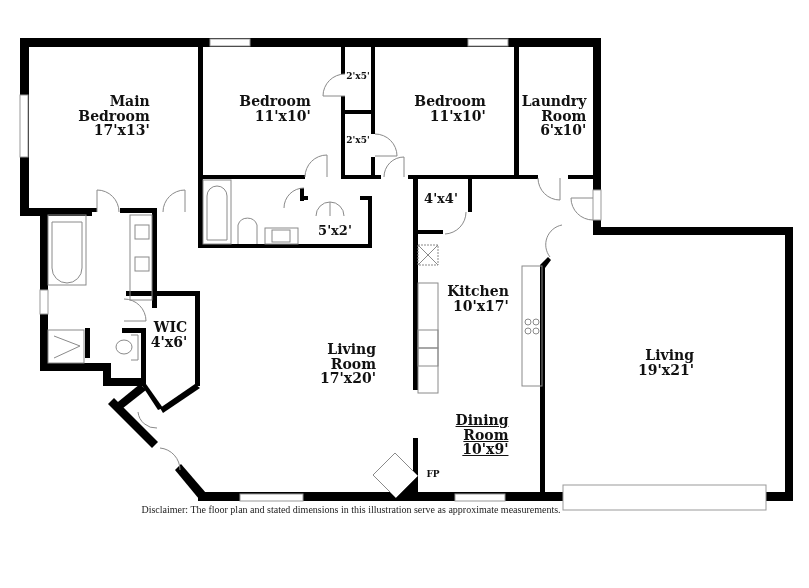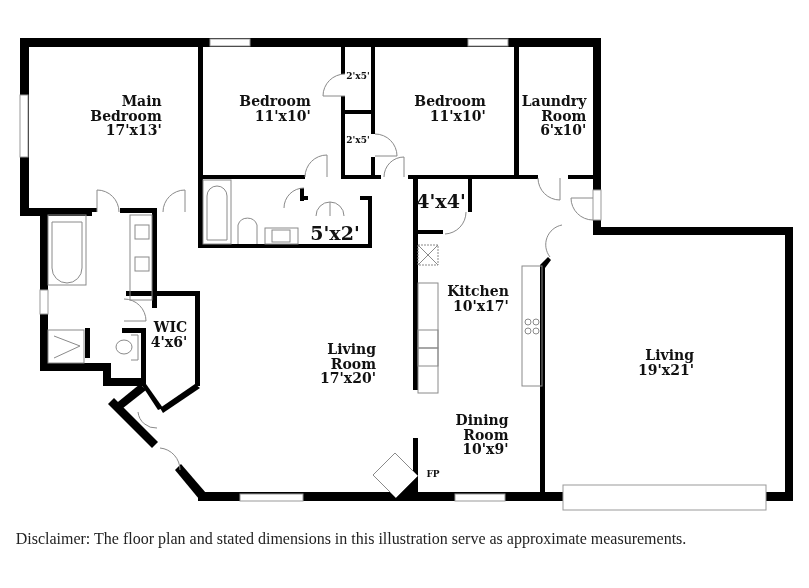--- a/index.html
+++ b/index.html
@@ -5,22 +5,22 @@
   html, body { margin: 0; padding: 0; background: #ffffff; }
   body { width: 809px; height: 588px; position: relative; overflow: hidden; font-family: "DejaVu Serif", serif; }
   #plan { position: absolute; left: 0; top: 0; width: 809px; height: 588px; }
   .wall { fill: #000; }
   .thin { fill: none; stroke: #8a8a8a; stroke-width: 1; }
   .win { fill: #fff; stroke: #999; stroke-width: 1; }
   .room-label { position: absolute; text-align: right; font-family: "DejaVu Serif", serif; font-weight: bold; color: #111; line-height: 1.05; transform: translateX(-50%); white-space: nowrap; }
   .room-label span { display: block; }
   .lg { font-size: 14px; }
   .sm { font-size: 9px; }
-  .md { font-size: 19px; }
-  .disclaimer { position: absolute; left: 0; width: 702px; top: 531px; text-align: center; font-family: "Liberation Serif", serif; font-size: 16px; color: #222; line-height: 16px; }
+  .md { font-size: 13px; }
+  .disclaimer { position: absolute; left: 0; width: 702px; top: 502px; text-align: center; font-family: "Liberation Serif", serif; font-size: 10px; color: #222; line-height: 16px; }
   .disclaimer span { display: block; }
 </style>
 </head>
 <body>
 
 <svg id="plan" viewBox="0 0 809 588" xmlns="http://www.w3.org/2000/svg">
 
   <g>
 
     <rect class="wall" x="20" y="38" width="578" height="9"></rect>
@@ -161,21 +161,21 @@
     <circle cx="528" cy="322" r="3"></circle>
     <circle cx="536" cy="322" r="3"></circle>
     <circle cx="528" cy="331" r="3"></circle>
     <circle cx="536" cy="331" r="3"></circle>
 
     <polygon points="373,475 395,453 418,476 396,498" fill="#fff"></polygon>
   </g>
   <polygon class="wall" points="396,498 418,476 418,501 396,501"></polygon>
 </svg>
 
-<div class="room-label lg" style="left:126px; top:94px;">
+<div class="room-label lg" style="left:114px; top:94px;">
   <span>Main</span>
   <span>Bedroom</span>
   <span>17'x13'</span>
 </div>
 <div class="room-label lg" style="left:275px; top:94px;">
   <span>Bedroom</span>
   <span>11'x10'</span>
 </div>
 <div class="room-label sm" style="left:358px; top:72px;">
   <span>2'x5'</span>
@@ -204,21 +204,21 @@
 </div>
 <div class="room-label lg" style="left:308px; top:342px;margin-left:40px;">
   <span>Living</span>
   <span>Room</span>
   <span>17'x20'</span>
 </div>
 <div class="room-label lg" style="left:478px; top:284px;">
   <span>Kitchen</span>
   <span>10'x17'</span>
 </div>
-<div class="room-label lg" style="left:482px; top:413px;">
+<div class="room-label lg" style="left:482px; top:413px;text-decoration:underline;">
   <span>Dining</span>
   <span>Room</span>
   <span>10'x9'</span>
 </div>
 <div class="room-label lg" style="left:666px; top:348px;">
   <span>Living</span>
   <span>19'x21'</span>
 </div>
 <div class="room-label sm" style="left:393px; top:470px;margin-left:40px;">
   <span>FP</span>

